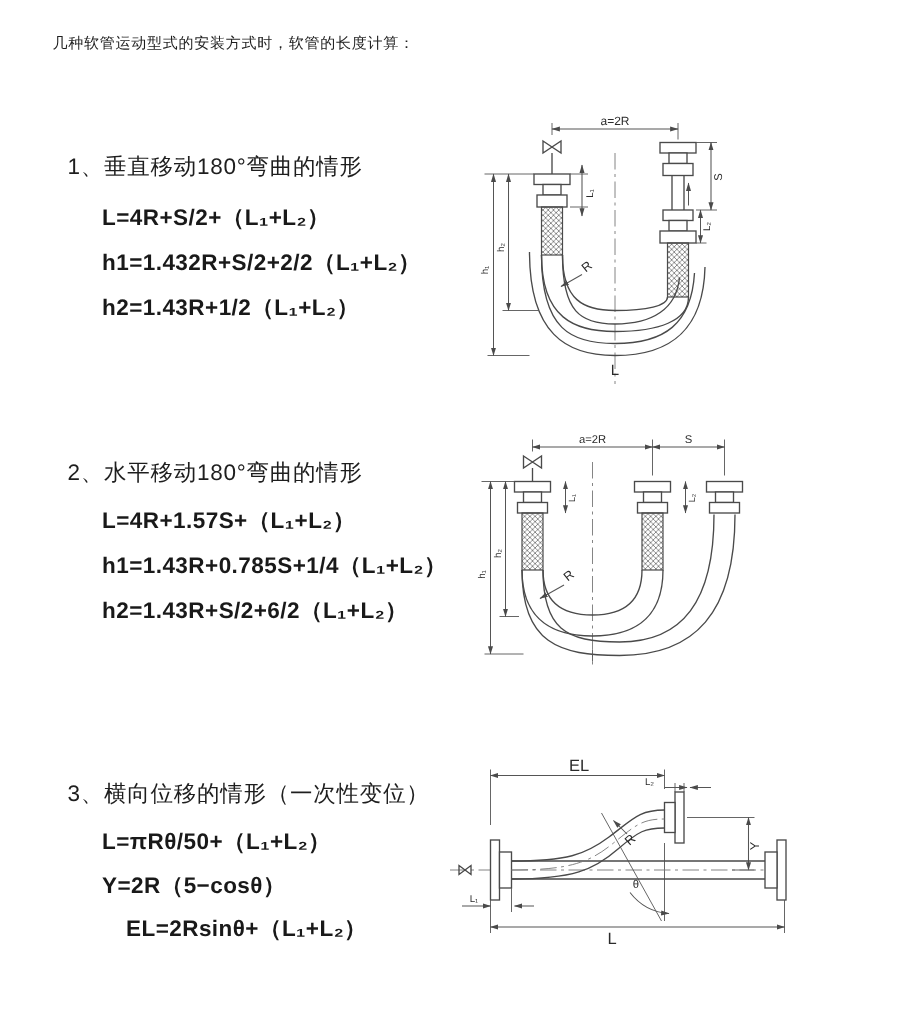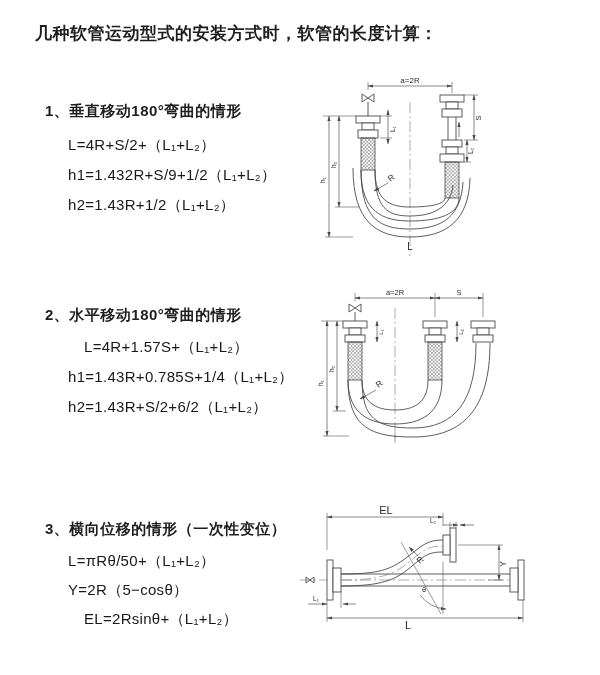--- a/index.html
+++ b/index.html
@@ -3,45 +3,45 @@
 <meta charset="utf-8">
 <style>
   html,body{margin:0;padding:0;}
   body{
     width:600px;height:675px;position:relative;background:#ffffff;
     font-family:"Liberation Sans","DejaVu Sans",sans-serif;
     color:#1e1e1e;overflow:hidden;
   }
   .abs{position:absolute;}
   .doc-title{
-    left:35px;top:22px;font-size:17px;font-weight:bold;letter-spacing:0.5px;
+    left:35px;top:22px;font-size:10px;font-weight:normal;letter-spacing:0.5px;
   }
-  .sec-heading{font-size:15px;font-weight:bold;letter-spacing:0.5px;white-space:nowrap;}
-  .formula{font-size:15px;font-weight:normal;letter-spacing:0.3px;white-space:nowrap;color:#191919;}
+  .sec-heading{font-size:15px;font-weight:normal;letter-spacing:0.5px;white-space:nowrap;}
+  .formula{font-size:15px;font-weight:bold;letter-spacing:0.3px;white-space:nowrap;color:#191919;}
   svg{position:absolute;overflow:visible;}
   svg text{fill:#2b2b2b;font-family:"Liberation Sans","DejaVu Sans",sans-serif;}
   .ln{stroke:#4a4a4a;stroke-width:0.9;fill:none;}
   .thin{stroke:#555555;stroke-width:0.6;fill:none;}
   .dim{stroke:#555555;stroke-width:0.7;fill:none;}
   .cl{stroke:#777777;stroke-width:0.6;fill:none;stroke-dasharray:11,3,2,3;}
   .fit{stroke:#4a4a4a;stroke-width:0.9;fill:#ffffff;}
   .hose{stroke:#4a4a4a;stroke-width:0.8;fill:url(#hatch);}
 </style>
 </head>
 <body>
 
 <div class="abs doc-title">几种软管运动型式的安装方式时，软管的长度计算：</div>
 
 <div class="abs sec-heading" style="left:45px;top:102px">1、垂直移动180°弯曲的情形</div>
 <div class="abs formula" style="left:68px;top:136px">L=4R+S/2+（L₁+L₂）</div>
-<div class="abs formula" style="left:68px;top:166px">h1=1.432R+S/9+1/2（L₁+L₂）</div>
+<div class="abs formula" style="left:68px;top:166px">h1=1.432R+S/2+2/2（L₁+L₂）</div>
 <div class="abs formula" style="left:68px;top:196px">h2=1.43R+1/2（L₁+L₂）</div>
 
 <div class="abs sec-heading" style="left:45px;top:306px">2、水平移动180°弯曲的情形</div>
-<div class="abs formula" style="left:84px;top:338px">L=4R+1.57S+（L₁+L₂）</div>
+<div class="abs formula" style="left:68px;top:338px">L=4R+1.57S+（L₁+L₂）</div>
 <div class="abs formula" style="left:68px;top:368px">h1=1.43R+0.785S+1/4（L₁+L₂）</div>
 <div class="abs formula" style="left:68px;top:398px">h2=1.43R+S/2+6/2（L₁+L₂）</div>
 
 <div class="abs sec-heading" style="left:45px;top:520px">3、横向位移的情形（一次性变位）</div>
 <div class="abs formula" style="left:68px;top:552px">L=πRθ/50+（L₁+L₂）</div>
 <div class="abs formula" style="left:68px;top:581px">Y=2R（5−cosθ）</div>
 <div class="abs formula" style="left:84px;top:610px">EL=2Rsinθ+（L₁+L₂）</div>
 
 <svg style="left:313px;top:70px" width="215" height="195" viewBox="0 0 215 195">
   <defs>

